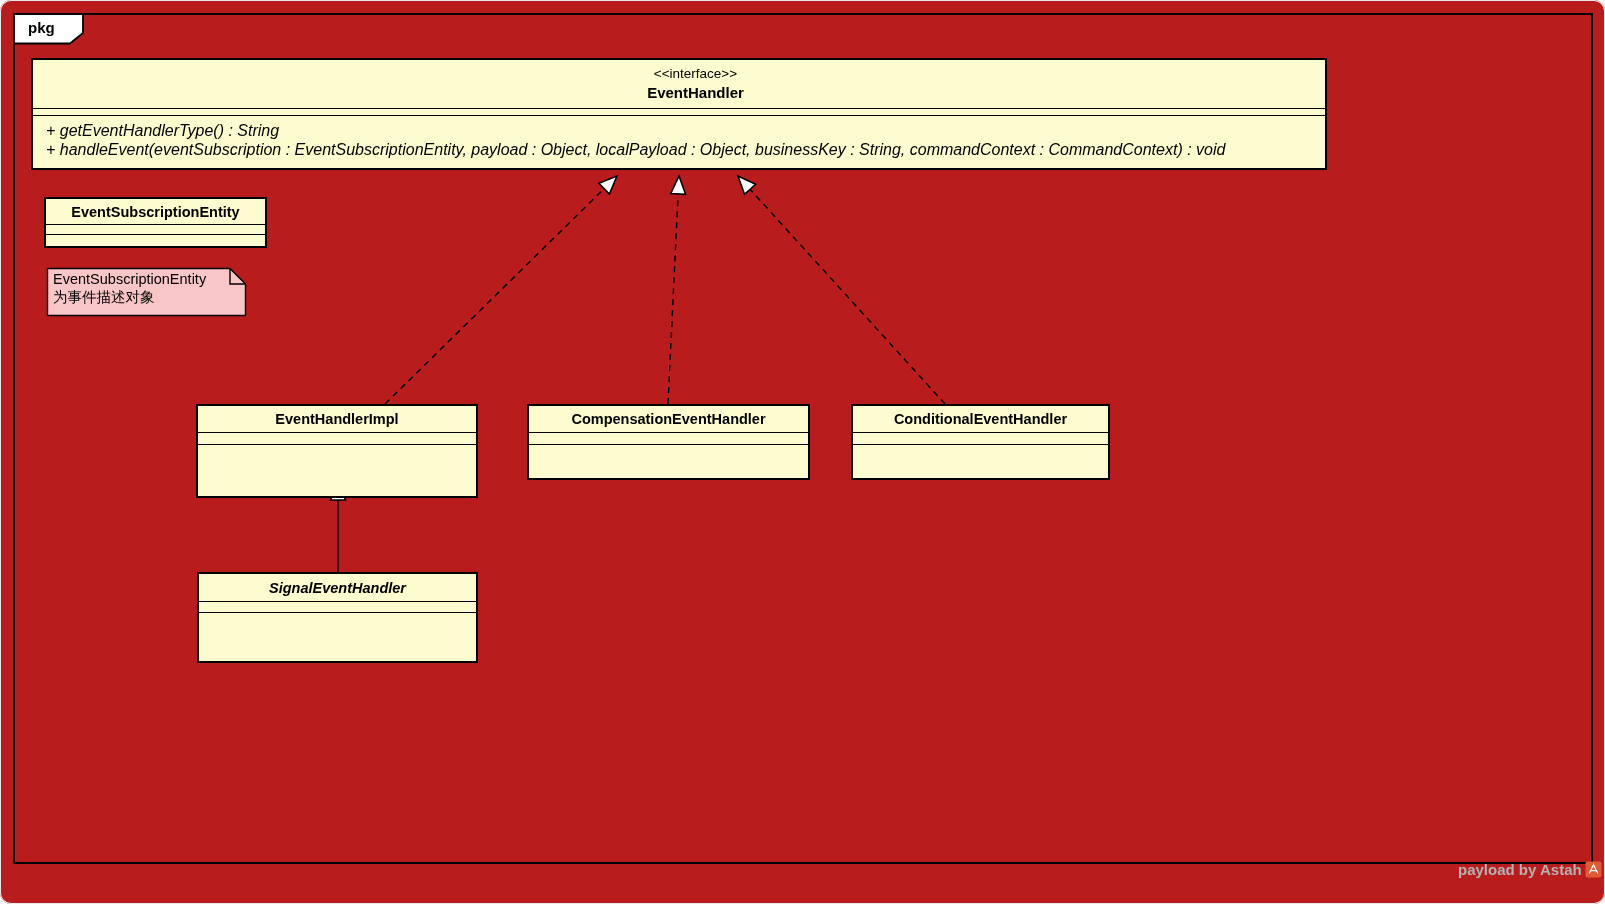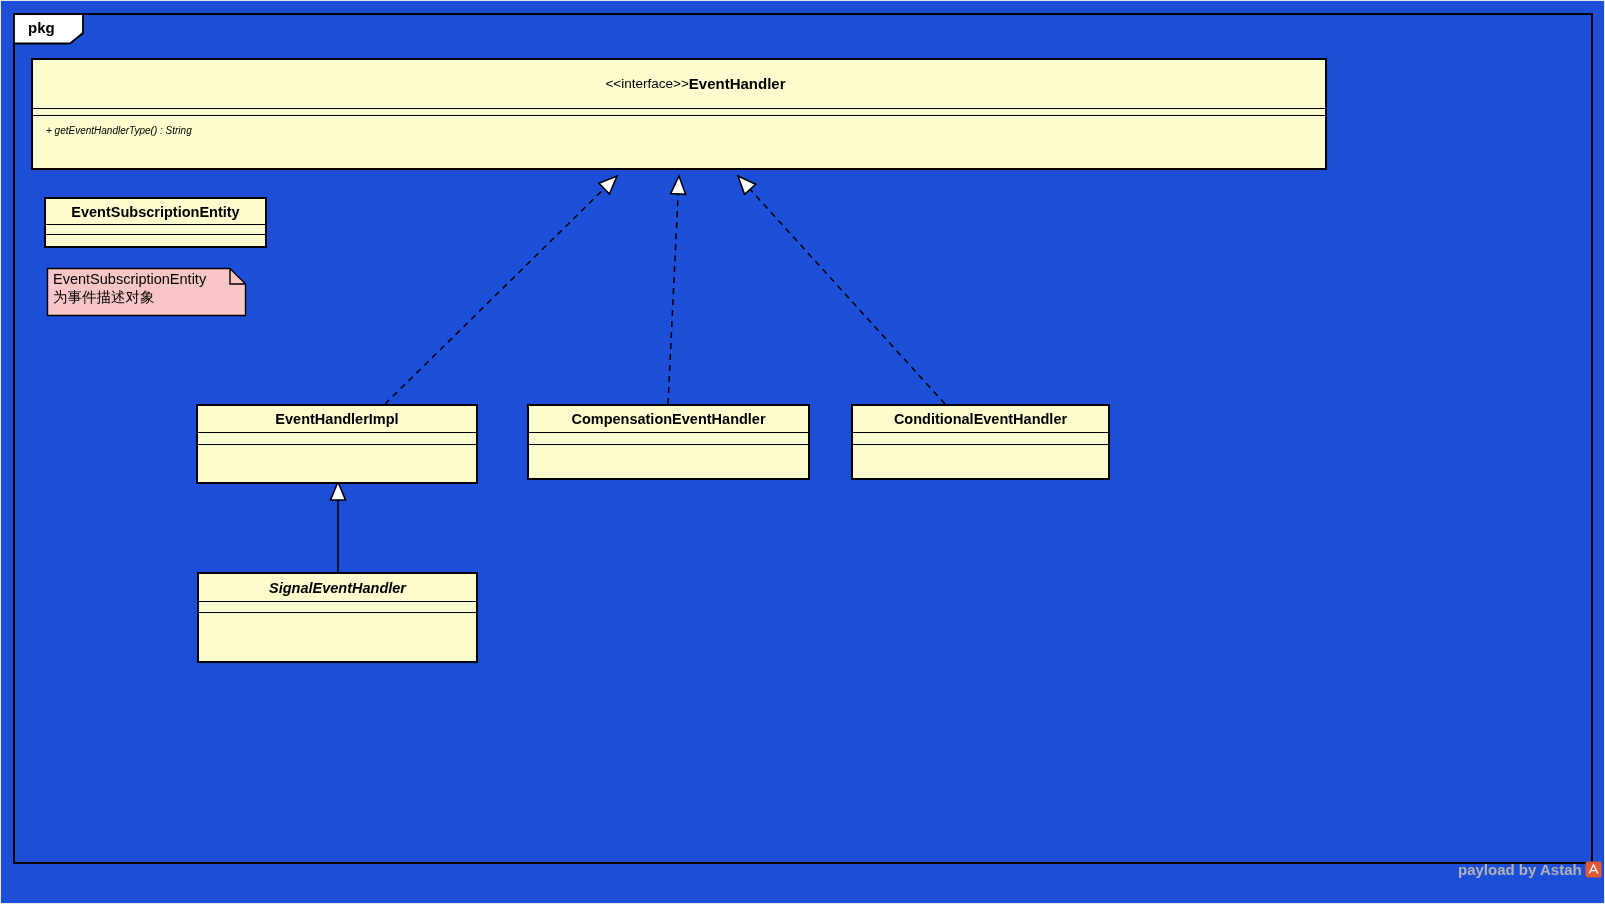--- a/index.html
+++ b/index.html
@@ -1,44 +1,45 @@
 <!DOCTYPE html>
 <html><head>
 <meta charset="utf-8">
 <style>
   html,body{margin:0;padding:0;background:#ffffff;}
   #canvas{
-    position:relative;width:1605px;height:904px;background:#1d4ed8;
+    position:relative;width:1605px;height:904px;background:#b91c1c;
     font-family:"Liberation Sans",sans-serif;color:#000;overflow:hidden;
     box-shadow:inset 0 0 0 1px #e8e8e8;
+    border-radius:11px;
   }
   .frame{
     position:absolute;left:13px;top:13px;width:1580px;height:851px;
     border:2px solid #000;box-sizing:border-box;background:transparent;
   }
   .overlay{position:absolute;left:0;top:0;width:1605px;height:904px;z-index:1;}
   .pkg-label{
     position:absolute;left:28px;top:19px;z-index:2;
     font-weight:bold;font-size:15px;
   }
   .uml-class{
     position:absolute;background:#FCFCCE;border:2px solid #000;
     box-sizing:border-box;z-index:2;display:flex;flex-direction:column;
   }
   .cmp{border-bottom:1.5px solid #000;box-sizing:border-box;flex:0 0 auto;}
   .cmp:last-child{border-bottom:none;flex:1 1 auto;}
   .cls-name{
     font-weight:bold;font-size:14.5px;text-align:center;
     display:flex;align-items:center;justify-content:center;white-space:nowrap;
   }
-  .iface-head{display:flex;flex-direction:row;align-items:center;justify-content:center;padding-left:33px;}
+  .iface-head{display:flex;flex-direction:column;align-items:center;justify-content:center;padding-left:33px;}
   .stereotype{font-size:13.5px;font-weight:normal;line-height:18px;}
   .iface-name{font-size:15px;font-weight:bold;line-height:20px;}
   .ops{
-    font-style:italic;font-size:10px;line-height:19px;
+    font-style:italic;font-size:16px;line-height:19px;
     padding:5px 16px 0 13px;white-space:nowrap;overflow:hidden;
   }
   .note-text{
     position:absolute;left:53px;top:270px;z-index:2;
     font-size:14.5px;line-height:18px;white-space:nowrap;
   }
   .watermark{
     position:absolute;left:1458px;top:861px;z-index:2;
     display:flex;align-items:center;gap:3px;
     font-weight:bold;font-size:15px;color:#b3b3b3;white-space:nowrap;
@@ -75,35 +76,36 @@
   <div class="pkg-label">pkg</div>
 
   <div class="uml-class" style="left:31px;top:58px;width:1296px;height:112px;">
     <div class="cmp iface-head" style="height:49px;">
       <div class="stereotype">&lt;&lt;interface&gt;&gt;</div>
       <div class="iface-name">EventHandler</div>
     </div>
     <div class="cmp" style="height:7px;"></div>
     <div class="cmp ops">
       <div>+ getEventHandlerType() : String</div>
+      <div>+ handleEvent(eventSubscription : EventSubscriptionEntity, payload : Object, localPayload : Object, businessKey : String, commandContext : CommandContext) : void</div>
     </div>
   </div>
 
   <div class="uml-class" style="left:44px;top:197px;width:223px;height:51px;">
     <div class="cmp cls-name" style="height:26px;">EventSubscriptionEntity</div>
     <div class="cmp" style="height:9.5px;"></div>
     <div class="cmp"></div>
   </div>
 
   <div class="note-text">
     <div>EventSubscriptionEntity</div>
     <div>为事件描述对象</div>
   </div>
 
-  <div class="uml-class" style="left:196px;top:404px;width:282px;height:80px;">
+  <div class="uml-class" style="left:196px;top:404px;width:282px;height:94px;">
     <div class="cmp cls-name" style="height:27px;">EventHandlerImpl</div>
     <div class="cmp" style="height:11.5px;"></div>
     <div class="cmp"></div>
   </div>
 
   <div class="uml-class" style="left:527px;top:404px;width:283px;height:76px;">
     <div class="cmp cls-name" style="height:27px;">CompensationEventHandler</div>
     <div class="cmp" style="height:11.5px;"></div>
     <div class="cmp"></div>
   </div>

